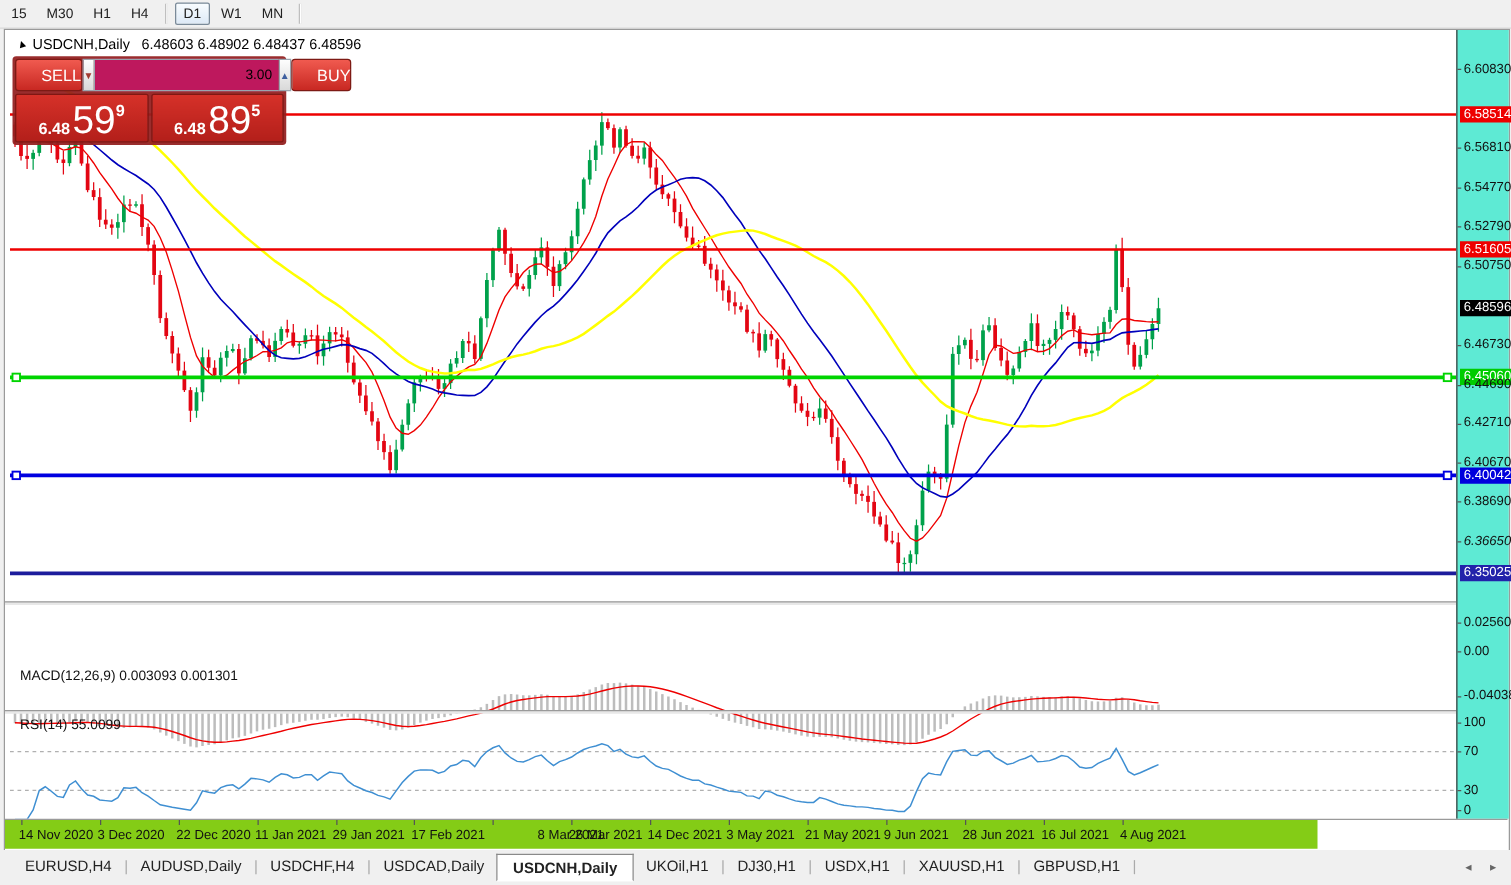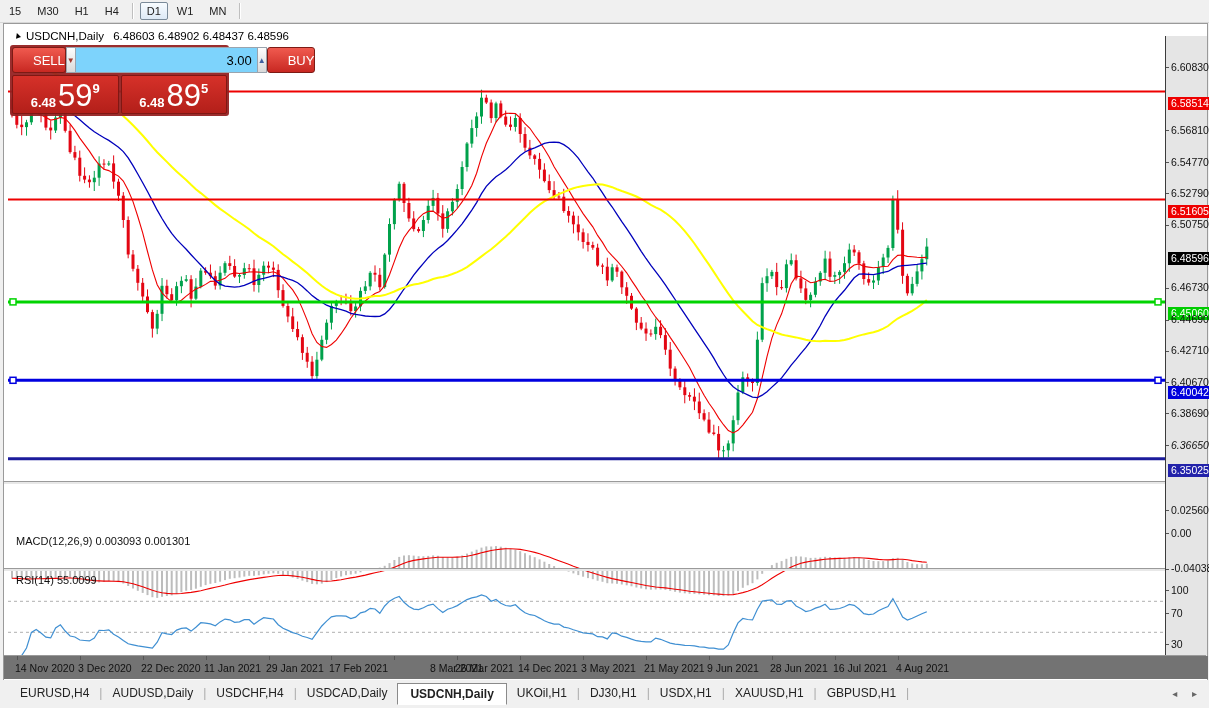--- a/index.html
+++ b/index.html
@@ -6,37 +6,37 @@
   body{width:1209px;height:708px;background:#f0f0f0;font-family:"Liberation Sans",sans-serif;position:relative;overflow:hidden;}
   #toolbar{position:absolute;left:0;top:0;width:1209px;height:22px;background:#f0f0f0;border-bottom:1px solid #d7d7d7;display:flex;align-items:center;}
   .tf-btn{font-size:11px;color:#222;padding:2px 6px;margin:0 1px;border:1px solid transparent;border-radius:2px;text-align:left;cursor:default;}
   .tf-btn.active{border:1px solid #7a8a99;background:linear-gradient(#f8fcff,#dde9f6);}
   .tf-sep{width:1px;height:16px;background:#bfbfbf;border-right:1px solid #fff;margin:0 5px;}
   #window{position:absolute;left:3px;top:23px;width:1203px;height:657px;background:#ffffff;border:1px solid #9a9a9a;}
   #main-chart{position:absolute;left:4px;top:6px;width:1157px;height:451px;}
   #macd-panel{position:absolute;left:4px;top:459px;width:1157px;height:85px;}
   #rsi-panel{position:absolute;left:4px;top:546px;width:1157px;height:85px;}
   .splitter{position:absolute;left:0;width:1161px;height:2px;background:#e8e8e8;border-top:1px solid #9a9a9a;}
-  #price-axis{position:absolute;left:1161px;top:12px;width:41px;height:631px;border-left:1px solid #3c3c3c;background:#e5e5e5;}
+  #price-axis{position:absolute;left:1161px;top:0;width:41px;height:631px;border-left:1px solid #3c3c3c;background:#5eead4;}
   .ax-label{position:absolute;left:5px;font-size:10.5px;color:#111;white-space:nowrap;line-height:13px;}
   .ax-label.hl{color:#fff;padding:0 3px;left:2px;}
   .ax-tick{position:absolute;left:0;width:3px;height:1px;background:#555;}
   #panel-sep-line{position:absolute;left:0;top:631px;width:1202px;height:1px;background:#9a9a9a;}
-  #date-axis{position:absolute;left:0;top:632px;width:1204px;height:23px;background:#737373;}
+  #date-axis{position:absolute;left:0;top:632px;width:1050px;height:23px;background:#84cc16;}
   .date-label{position:absolute;top:6px;font-size:10.5px;color:#111;white-space:nowrap;}
   .date-tick{position:absolute;top:0;width:1px;height:4px;background:#555;}
   .ind-label{position:absolute;left:8px;top:4px;font-size:11px;color:#111;}
   #chart-title{position:absolute;left:22px;top:6px;font-size:11.5px;color:#000;}
   #cursor-icon{position:absolute;left:9px;top:6px;font-size:9px;color:#000;transform:rotate(-18deg);}
   
   #trade-panel{position:absolute;left:6px;top:21px;width:219px;height:71px;background:rgba(148,32,32,0.94);border-radius:3px;padding:2px;box-sizing:border-box;}
   #tp-row1{display:flex;height:26px;align-items:stretch;}
   .tp-btn{width:47px;background:linear-gradient(#f05a4f,#c82822);border:1px solid #7d1a14;border-radius:3px;color:#fff;font-size:13px;display:flex;align-items:center;justify-content:center;padding-left:20px;}
   .tp-spin{width:17px;background:linear-gradient(#fdfdfd,#d9d9d9);border:1px solid #9aa4ae;display:flex;align-items:center;justify-content:center;font-size:8px;}
-  #tp-vol{flex:1;background:#7dd3fc;border:1px solid #9aa4ae;border-left:none;border-right:none;font-size:13px;color:#000;text-align:right;padding:0 5px 0 0;font-family:"Liberation Sans",sans-serif;}
+  #tp-vol{flex:1;background:#be185d;border:1px solid #9aa4ae;border-left:none;border-right:none;font-size:11px;color:#000;text-align:right;padding:0 5px 0 0;font-family:"Liberation Sans",sans-serif;}
   #tp-row2{display:flex;height:39px;margin-top:2px;gap:2px;}
   .tp-price{flex:1;background:linear-gradient(#d63129,#b31f1a);border:1px solid #801713;border-radius:2px;color:#fff;display:flex;align-items:flex-end;justify-content:center;padding-bottom:3px;}
   .tp-small{font-size:13px;font-weight:bold;margin-right:2px;line-height:15px;}
   .tp-big{font-size:31px;line-height:28px;font-weight:normal;}
   .tp-sup{font-size:13px;font-weight:bold;position:relative;top:-14px;}
   
   #tabbar{position:absolute;left:0;top:680px;width:1209px;height:28px;background:#f0f0f0;display:flex;align-items:flex-start;padding-top:3px;box-sizing:border-box;}
   .tab{font-size:12px;color:#222;padding:3px 10px;white-space:nowrap;}
   .tab.active{background:#fff;border:1px solid #8a8a8a;border-bottom:1px solid #fff;font-weight:bold;padding:3px 12px;}
   .tab-sep{color:#aaa;font-size:12px;padding:3px 0;}

